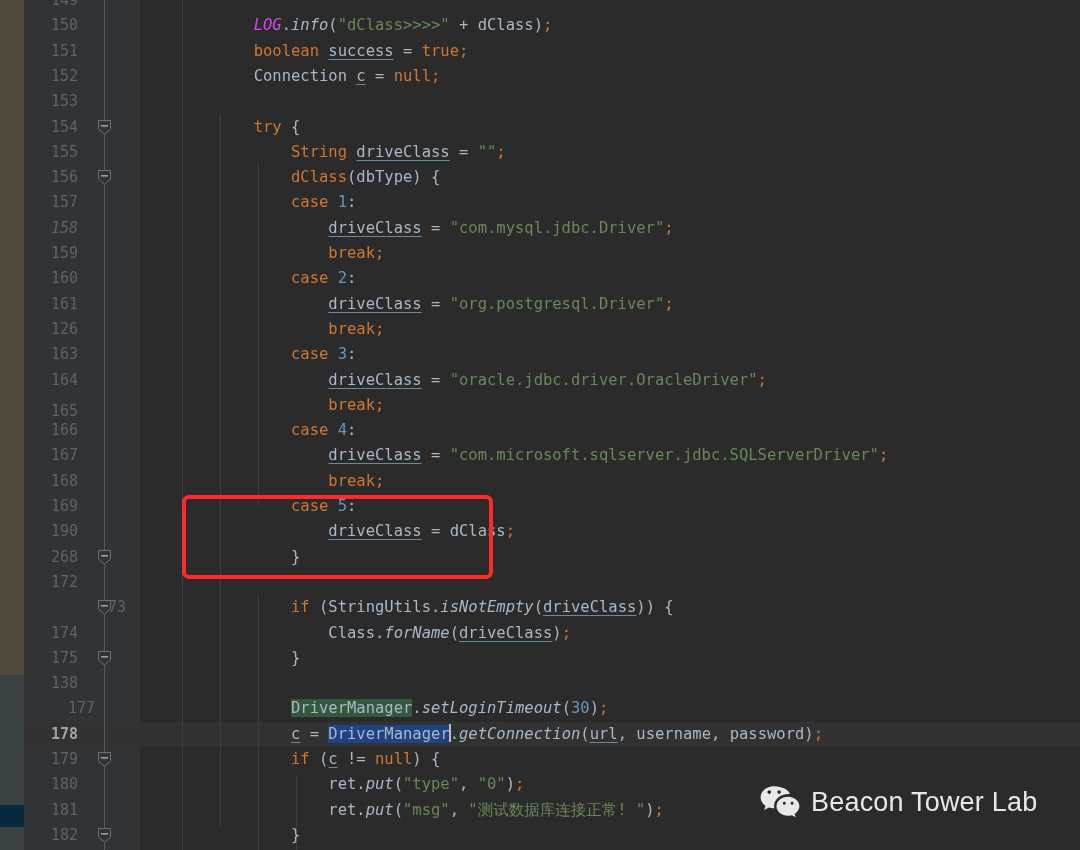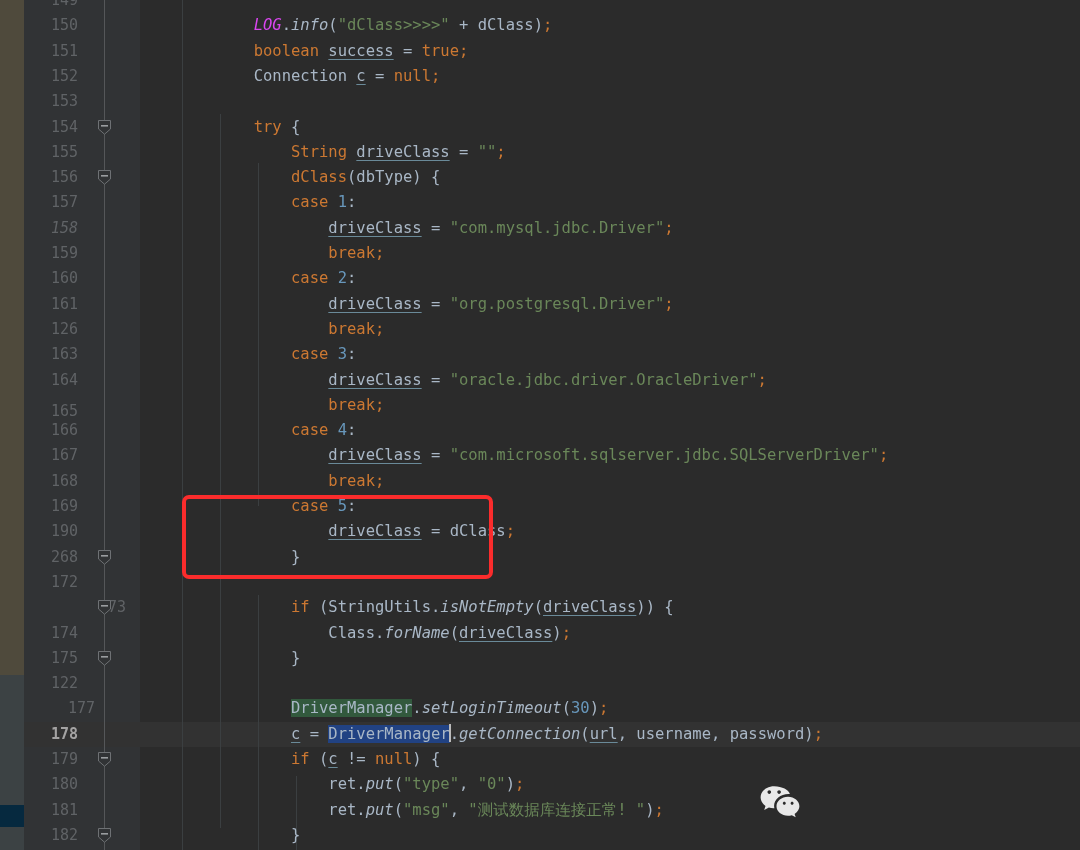--- a/index.html
+++ b/index.html
@@ -133,21 +133,21 @@
       <div class="lnum" style="top: 418.1px; left: 24px;">166</div>
       <div class="lnum" style="top: 443.4px; left: 24px;">167</div>
       <div class="lnum" style="top: 468.7px; left: 24px;">168</div>
       <div class="lnum" style="top: 494px; left: 24px;">169</div>
       <div class="lnum" style="top: 519.3px; left: 24px;">190</div>
       <div class="lnum" style="top: 544.6px; left: 24px;">268</div>
       <div class="lnum" style="top: 569.9px; left: 24px;">172</div>
       <div class="lnum" style="top: 595.2px; left: 24px; margin-left: 48px;">173</div>
       <div class="lnum" style="top: 620.5px; left: 24px;">174</div>
       <div class="lnum" style="top: 645.8px; left: 24px;">175</div>
-      <div class="lnum" style="top: 671.1px; left: 24px;">122</div>
+      <div class="lnum" style="top: 671.1px; left: 24px;">138</div>
       <div class="lnum" style="top: 696.4px; left: 24px; padding-left: 44px;">177</div>
       <div class="lnum current" style="top: 721.7px; left: 24px;">178</div>
       <div class="lnum" style="top: 747px; left: 24px;">179</div>
       <div class="lnum" style="top: 772.3px; left: 24px;">180</div>
       <div class="lnum" style="top: 797.6px; left: 24px;">181</div>
       <div class="lnum" style="top: 822.9px; left: 24px;">182</div>
     </div>
   <div id="layer-folds">
       <div class="foldline" style="top: 0px; height: 850px;"></div>
       <div class="foldmark" style="top: 119.5px;">
@@ -240,15 +240,16 @@
 
   <div class="redbox" id="redbox" style="left: 182px; top: 495px; width: 311px; height: 84px;"></div>
 
   <div class="watermark" id="watermark" style="left: 760px; top: 785px; transform: translate(0px, 0px);">
     <span class="wechat-ico">
       <svg class="wechat-ico" viewBox="0 0 40 34" xmlns="http://www.w3.org/2000/svg">
         <path fill="#e8e8e8" d="M14.2 1.2C6.6 1.2 0.6 6.2 0.6 12.3c0 3.4 1.9 6.5 4.9 8.6l-1.3 4.1 4.7-2.5c1.5 0.4 3 0.7 4.6 0.7h0.9c-0.2-0.8-0.3-1.6-0.3-2.4 0-6.6 6.4-11.9 14.3-11.9 0.5 0 1 0 1.5 0.1C28.7 4.9 22.1 1.2 14.2 1.2z M9.3 8.9c-1 0-1.8-0.8-1.8-1.8 0-1 0.8-1.8 1.8-1.8s1.8 0.8 1.8 1.8C11.1 8.1 10.3 8.9 9.3 8.9z M19.1 8.9c-1 0-1.8-0.8-1.8-1.8 0-1 0.8-1.8 1.8-1.8 1 0 1.8 0.8 1.8 1.8C20.9 8.1 20.1 8.9 19.1 8.9z"></path>
         <path fill="#e8e8e8" d="M39.4 21.3c0-5.2-5.1-9.5-11.4-9.5-6.4 0-11.5 4.3-11.5 9.5 0 5.2 5.1 9.5 11.5 9.5 1.3 0 2.6-0.2 3.8-0.6l3.9 2.1-1.1-3.4C37.8 26.7 39.4 24.2 39.4 21.3z M24.3 19.7c-0.8 0-1.5-0.7-1.5-1.5 0-0.8 0.7-1.5 1.5-1.5 0.8 0 1.5 0.7 1.5 1.5C25.8 19 25.1 19.7 24.3 19.7z M32.1 19.7c-0.8 0-1.5-0.7-1.5-1.5 0-0.8 0.7-1.5 1.5-1.5 0.8 0 1.5 0.7 1.5 1.5C33.6 19 32.9 19.7 32.1 19.7z"></path>
       </svg>
     </span>
+    <span>Beacon Tower Lab</span>
   </div>
 
 </div>
 
 </body></html>

